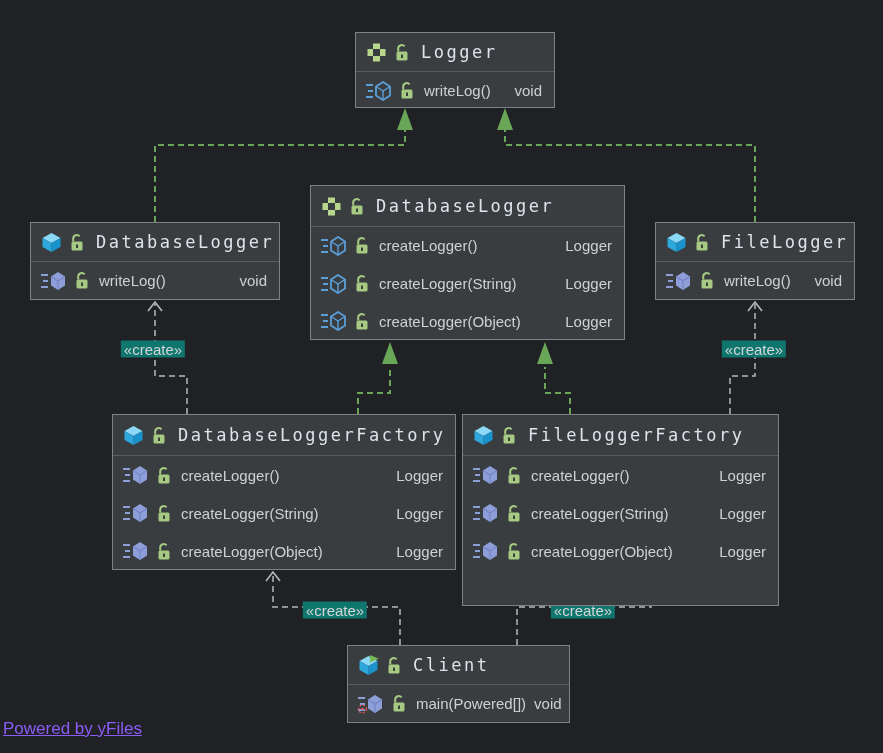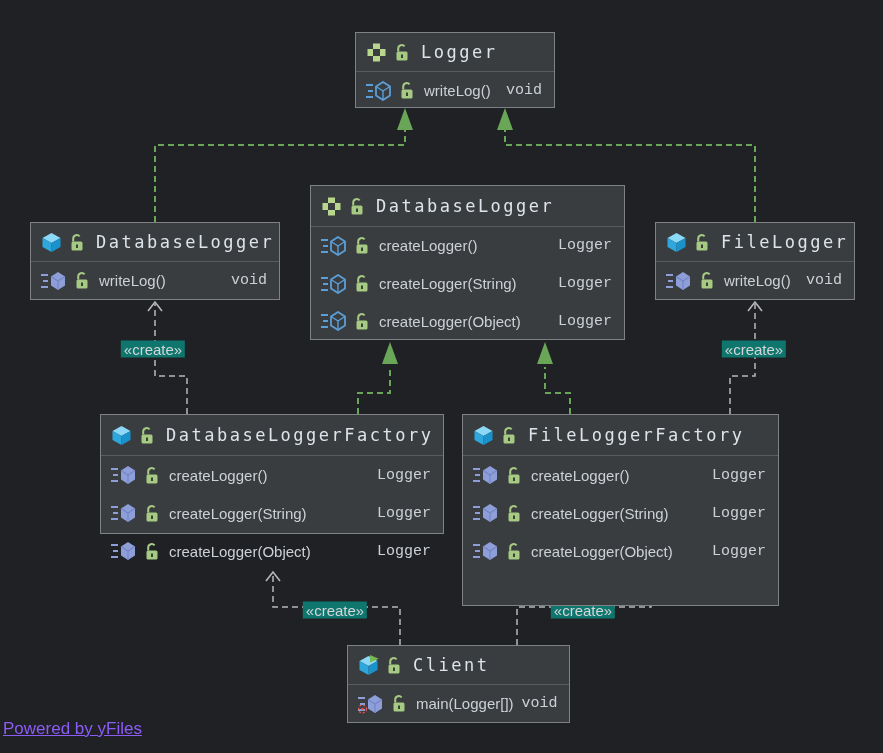--- a/index.html
+++ b/index.html
@@ -9,21 +9,21 @@
   #edges{position:absolute;left:0;top:0;pointer-events:none;}
   .node{position:absolute;background:#3a3d3f;border:1px solid #7e8284;box-sizing:border-box;}
   .node-header{display:flex;align-items:center;height:38px;padding:0 12px 0 10px;
                border-bottom:1px solid #595c5e;}
   .factory .node-header{height:40px;}
   .node-title{font-family:"DejaVu Sans Mono", monospace;font-size:17px;letter-spacing:2.5px;
               color:#dde3ea;margin-left:12px;white-space:nowrap;}
   .node-body{display:flex;flex-direction:column;}
   .mrow{display:flex;align-items:center;flex:1;min-height:37px;padding:0 12px 0 10px;}
   .mname{font-size:15px;color:#ccd1d6;margin-left:10px;white-space:nowrap;}
-  .mret{font-size:15px;color:#ccd1d6;margin-left:auto;padding-left:8px;white-space:nowrap;font-family:Liberation Mono, monospace;}
+  .mret{font-size:15px;color:#ccd1d6;margin-left:auto;padding-left:8px;white-space:nowrap;}
   .licon{margin-left:8px;flex:none;}
   .micon,.kicon{flex:none;}
   .edge-label{position:absolute;transform:translate(-50%,-50%);background:#0f766e;
               padding:0 3px;font-size:15px;color:#d4d6d8;white-space:nowrap;}
   #footer{position:absolute;left:3px;top:719px;font-size:17px;color:#8b5cf6;text-decoration:underline;}
 </style>
 </head>
 <body>
 
 <svg width="0" height="0" style="position:absolute">
@@ -233,21 +233,21 @@
           </svg>
         <svg class="licon" width="14" height="19">
             <use href="#ic-lock"></use>
           </svg>
         <span class="mname">writeLog()</span>
         <span class="mret">void</span>
       </div>
     </div>
   </div>
 
-  <div class="node factory" style="left:100px;top:414px;width:344px;height:120px">
+  <div class="node factory" style="left:112px;top:414px;width:344px;height:156px">
     <div class="node-header">
       <svg class="kicon" width="21" height="21">
           <use href="#ic-class"></use>
         </svg>
       <svg class="licon" width="14" height="19">
           <use href="#ic-lock"></use>
         </svg>
       <span class="node-title">DatabaseLoggerFactory</span>
     </div>
     <div class="node-body" style="height:114px">
@@ -339,20 +339,20 @@
       <span class="node-title">Client</span>
     </div>
     <div class="node-body">
       <div class="mrow">
         <svg class="micon" width="26" height="20" style="overflow:visible">
             <use href="#ic-method-main"></use>
           </svg>
         <svg class="licon" width="14" height="19">
             <use href="#ic-lock"></use>
           </svg>
-        <span class="mname">main(Logger[])</span>
+        <span class="mname">main(Powered[])</span>
         <span class="mret">void</span>
       </div>
     </div>
   </div>
 
   <div id="footer">Powered by yFiles</div>
 </div>
 
 </body></html>

